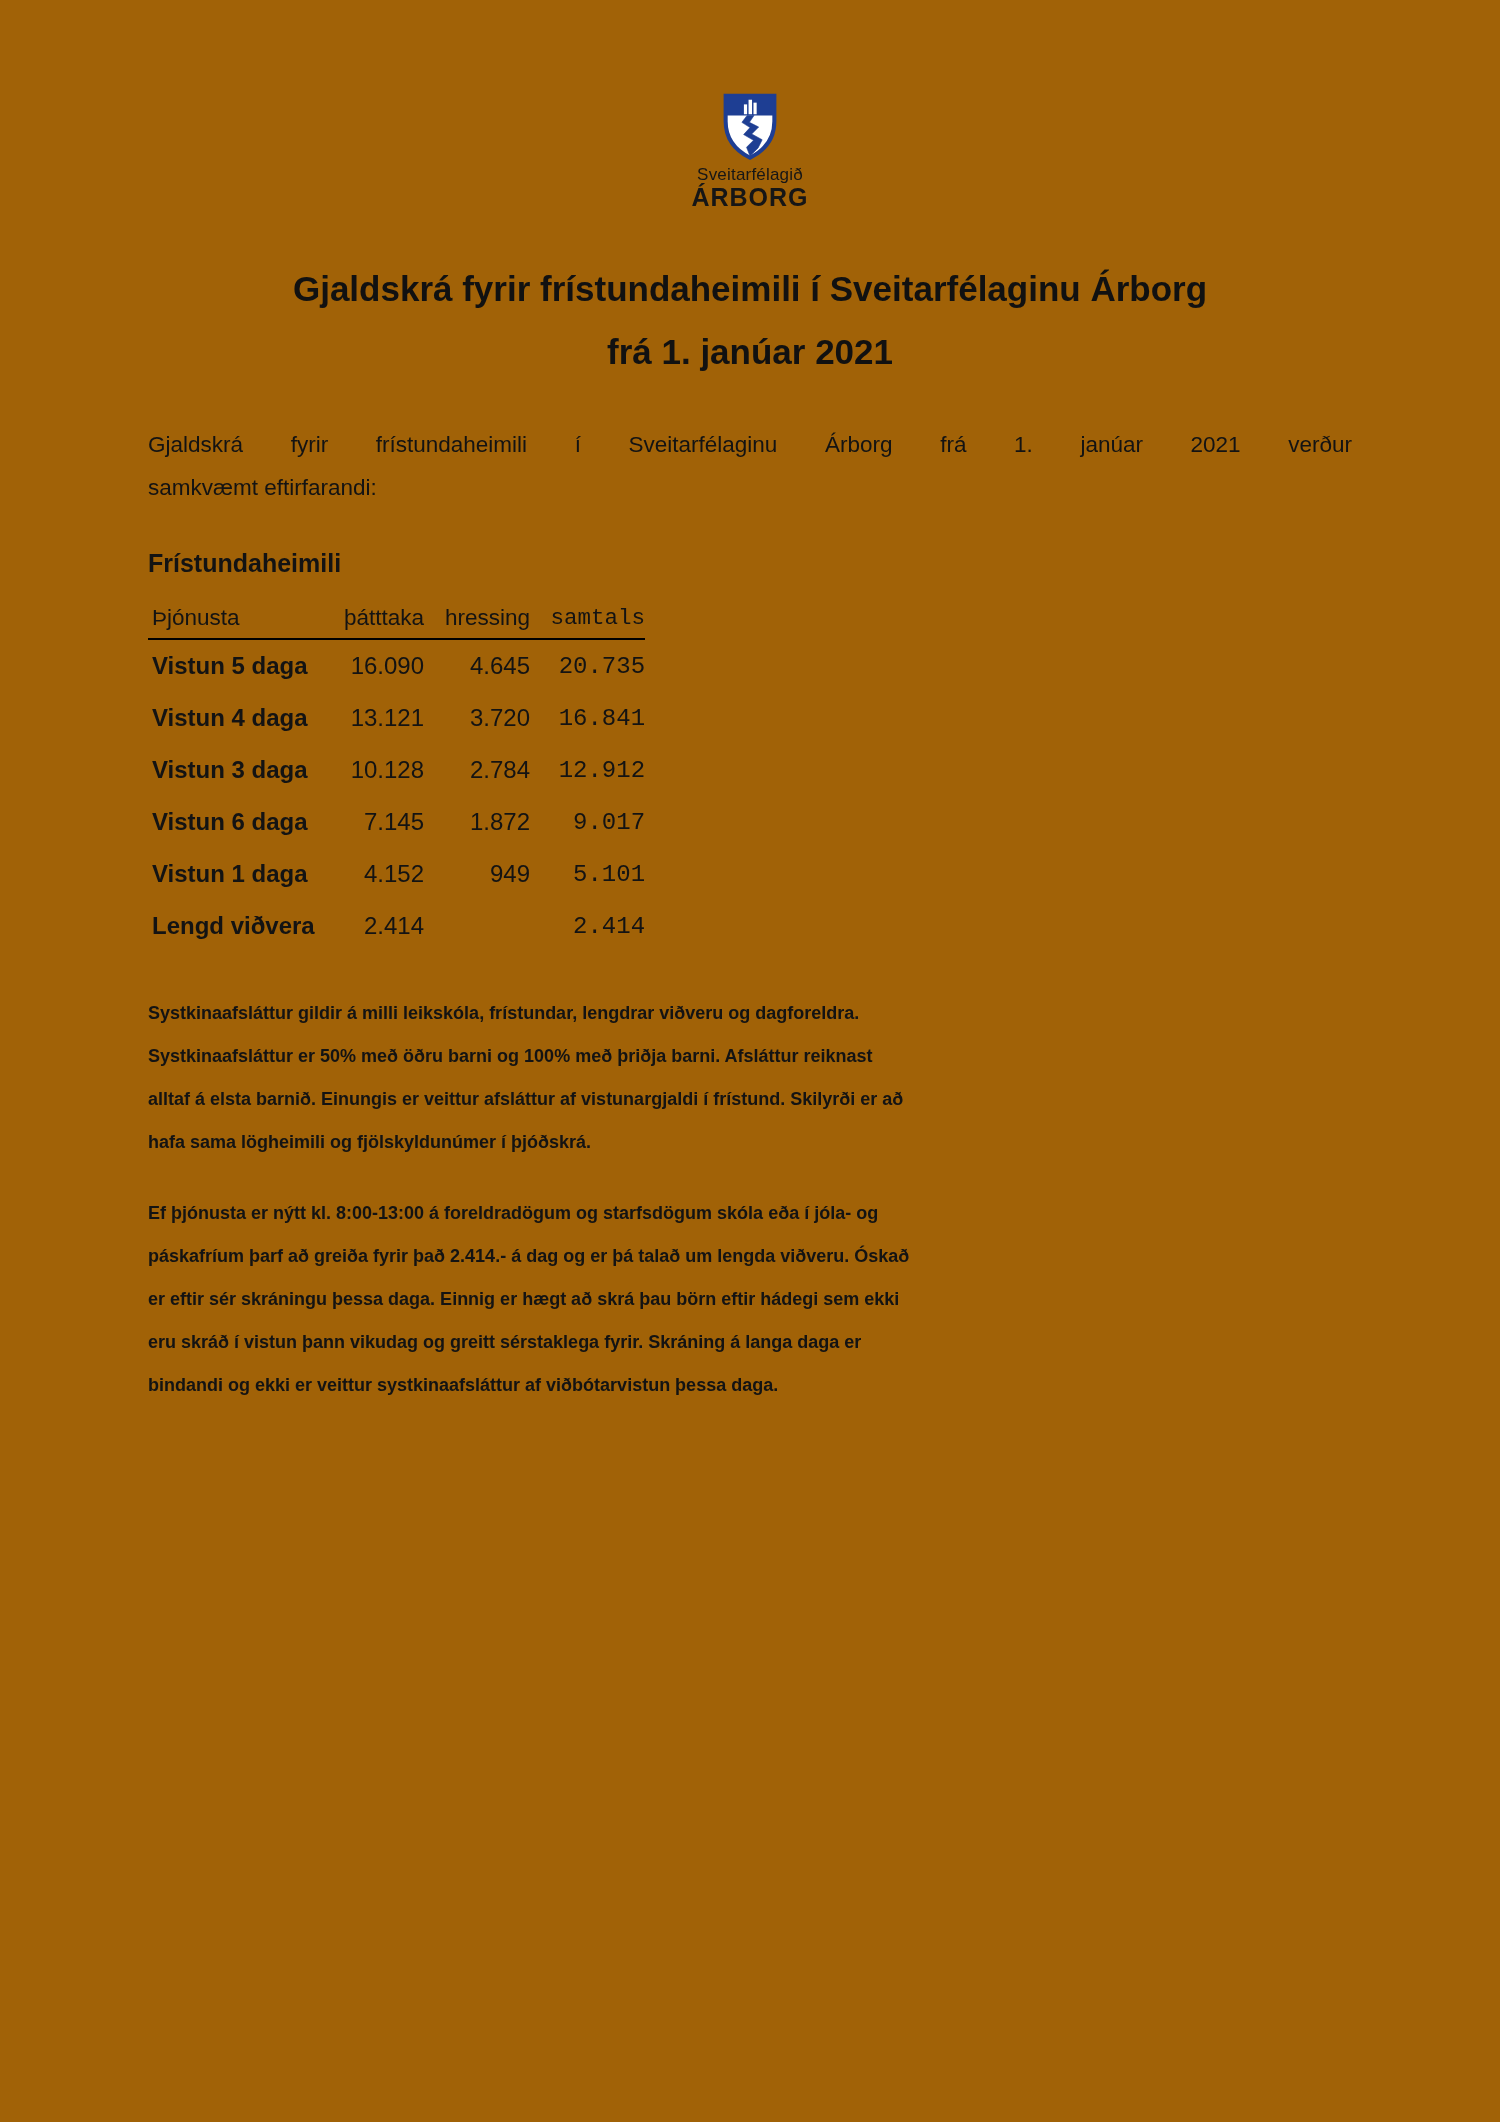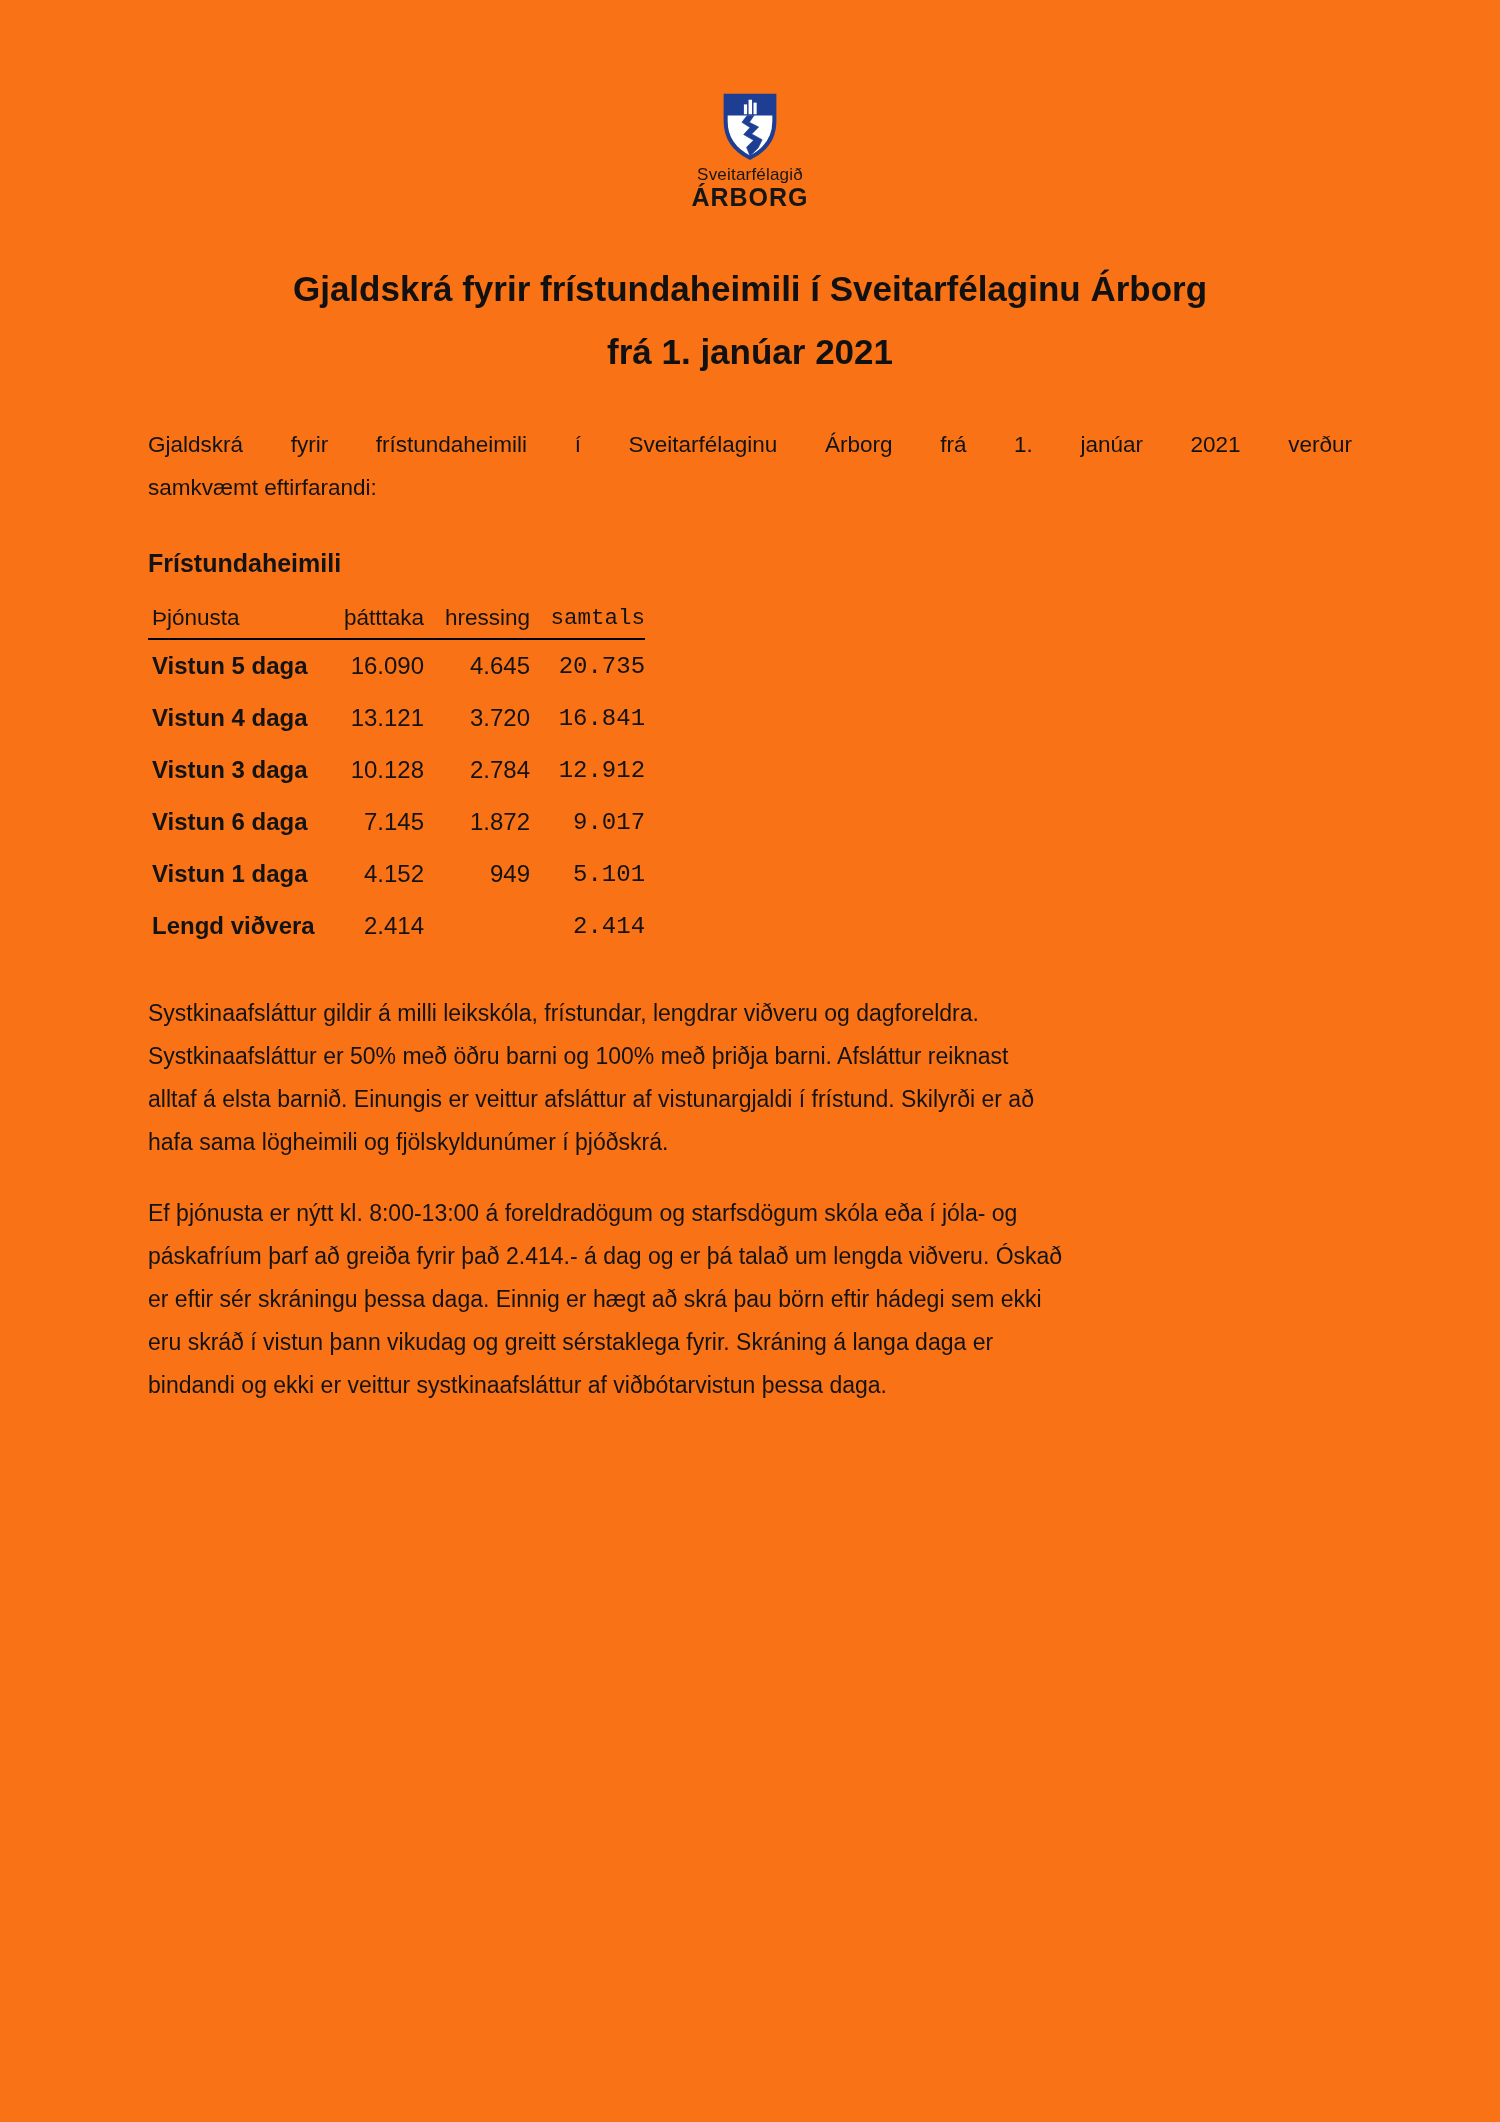--- a/index.html
+++ b/index.html
@@ -1,20 +1,20 @@
 <!DOCTYPE html>
 <html><head>
 <meta charset="utf-8">
 <style>
   html,body{margin:0;padding:0;background:#ffffff;}
   .page{
     position:relative;
     width:1500px;
     height:2122px;
-    background:#f97316;
+    background:#a16207;
     overflow:hidden;
     box-sizing:border-box;
     padding:0 148px;
     font-family:"Liberation Sans", sans-serif;
     color:#131313;
   }
   
   .logo-block{padding-top:92px;text-align:center;}
   .logo-block svg{display:block;margin:0 auto;width:58px;height:70px;}
   .org-top{font-size:17px;font-weight:400;letter-spacing:0.2px;color:#161616;margin-top:3px;line-height:19px;}
@@ -32,21 +32,21 @@
   table.fees{border-collapse:collapse;margin-top:20px;table-layout:fixed;}
   table.fees th{font-weight:400;font-size:22.5px;padding:0 0 7px 0;vertical-align:bottom;}
   table.fees thead tr{border-bottom:2px solid #000;}
   table.fees td{font-size:24px;height:52px;vertical-align:middle;padding:0;}
   .col-service{width:192px;text-align:left;padding-left:4px !important;}
   .col-n1{width:80px;text-align:right;}
   .col-n2{width:106px;text-align:right;}
   .col-n3{width:115px;text-align:right;font-family:Liberation Mono, monospace;}
   td.col-service{font-weight:700;}
   
-  .body-para{font-size:23px;line-height:43px;white-space:pre-line;margin:0;}
+  .body-para{font-size:18px;line-height:43px;white-space:pre-line;margin:0;font-weight:bold;}
   .para-1{margin-top:40px;}
   .para-2{margin-top:28px;}
 </style>
 </head>
 <body>
 
 <div class="page">
 
   <div class="logo-block">
     <svg viewBox="0 0 100 120" aria-hidden="true">

